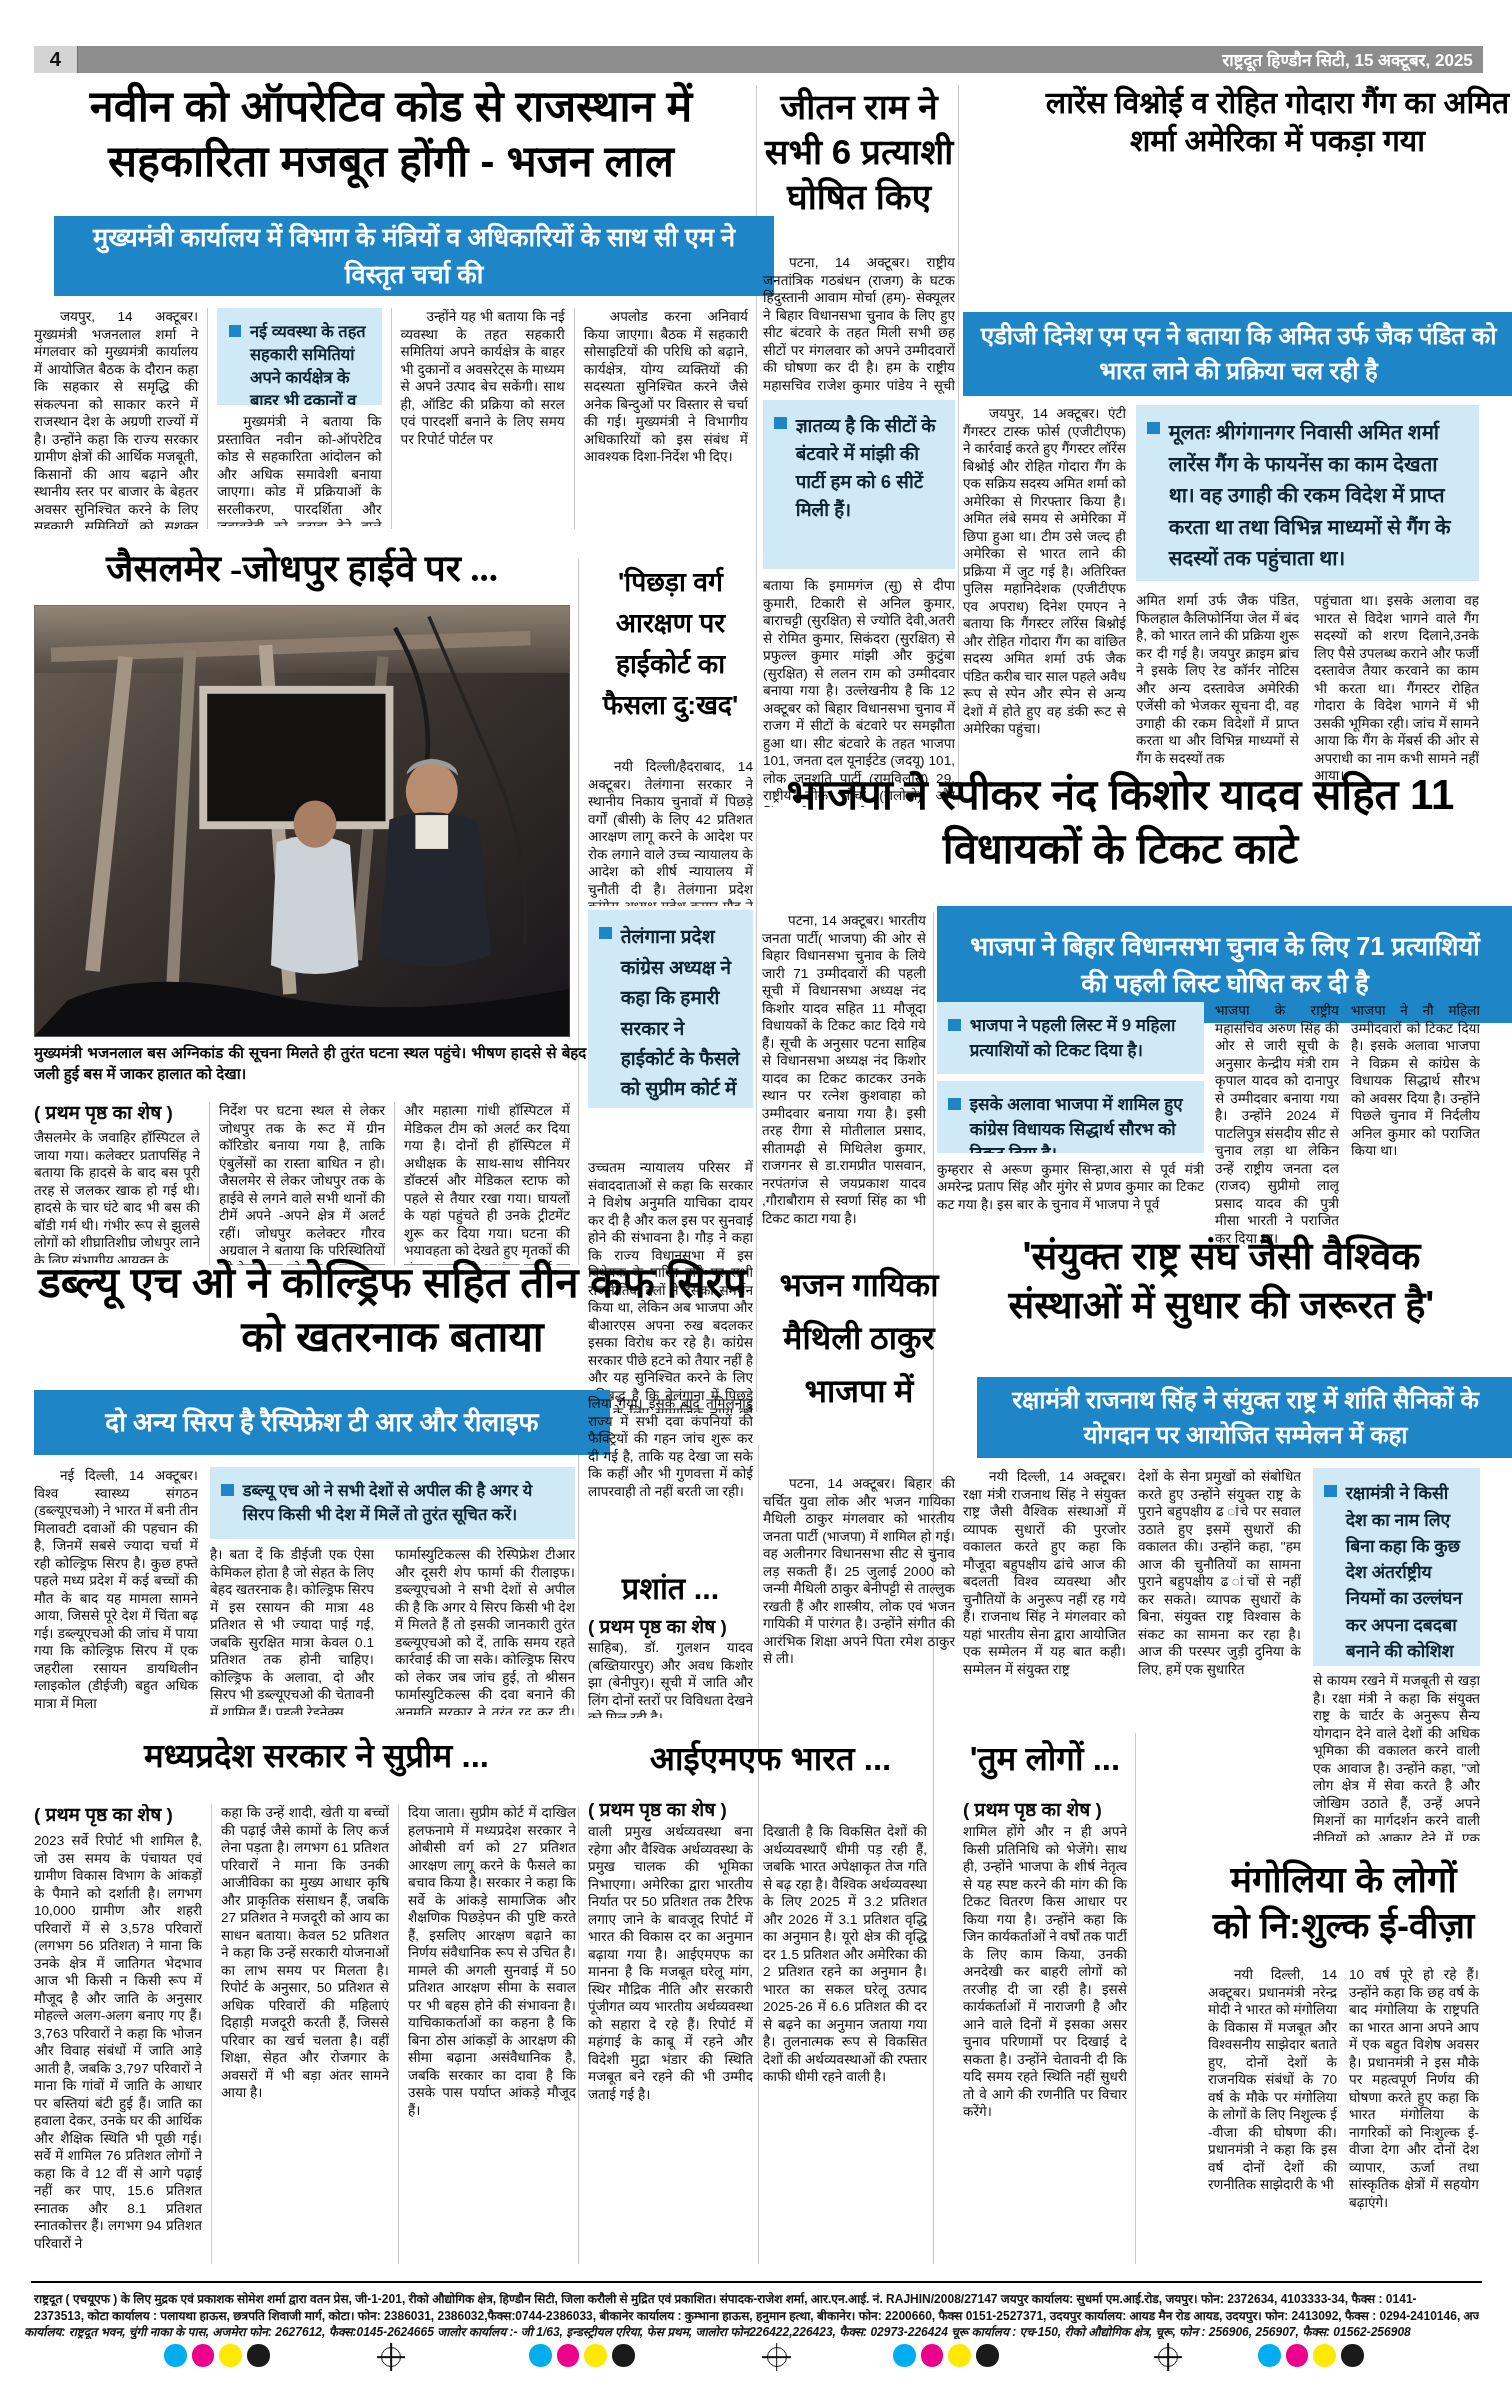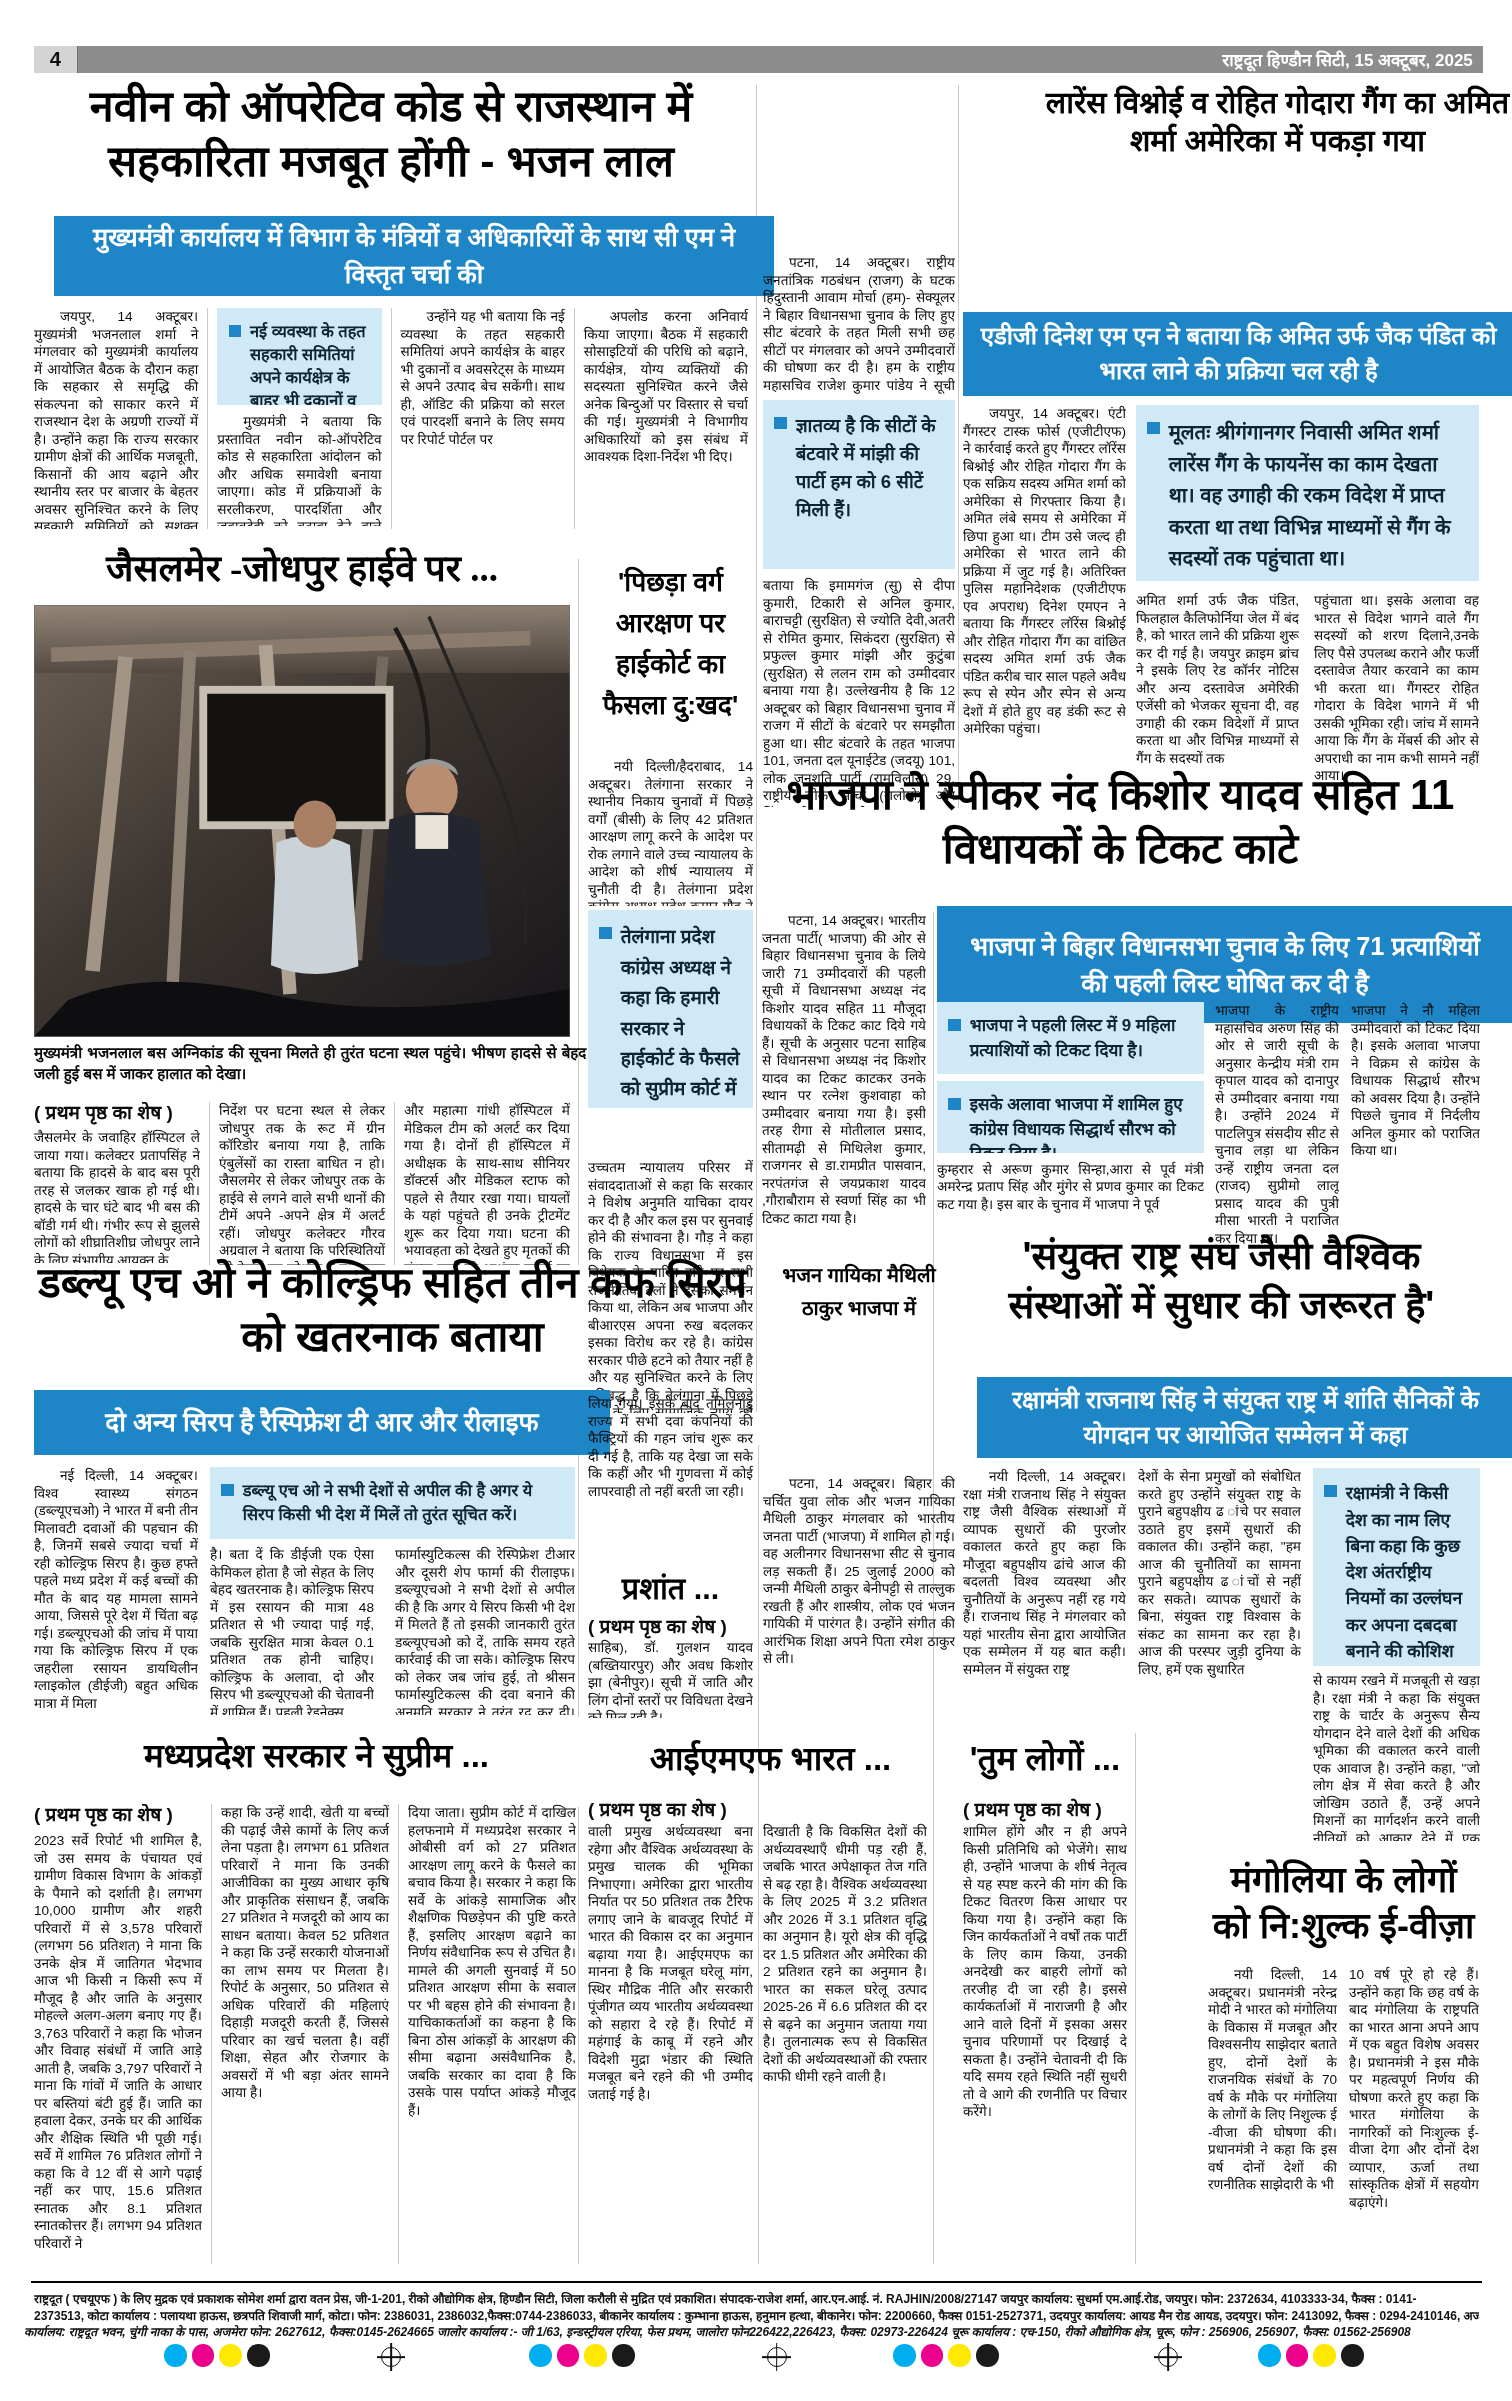--- a/index.html
+++ b/index.html
@@ -73,20 +73,21 @@
     </div>
     <div class="c bt">
         <p>उन्होंने यह भी बताया कि नई व्यवस्था के तहत सहकारी समितियां अपने कार्यक्षेत्र के बाहर भी दुकानों व अवसरेट्स के माध्यम से अपने उत्पाद बेच सकेंगी। साथ ही, ऑडिट की प्रक्रिया को सरल एवं पारदर्शी बनाने के लिए समय पर रिपोर्ट पोर्टल पर</p>
       </div>
     <div class="c bt">
         <p>अपलोड करना अनिवार्य किया जाएगा। बैठक में सहकारी सोसाइटियों की परिधि को बढ़ाने, कार्यक्षेत्र, योग्य व्यक्तियों की सदस्यता सुनिश्चित करने जैसे अनेक बिन्दुओं पर विस्तार से चर्चा की गई। मुख्यमंत्री ने विभागीय अधिकारियों को इस संबंध में आवश्यक दिशा-निर्देश भी दिए।</p>
       </div>
   </div>
 
   
+  <h2 class="abs head" style="left:763px;top:85px;width:192px;height:161px;font-size:35px;margin:0;">जीतन राम ने सभी 6 प्रत्याशी घोषित किए</h2>
   <div class="abs bt" style="left:763px;top:254px;width:192px;height:140px;">
     <p>पटना, 14 अक्टूबर। राष्ट्रीय जनतांत्रिक गठबंधन (राजग) के घटक हिंदुस्तानी आवाम मोर्चा (हम)- सेक्यूलर ने बिहार विधानसभा चुनाव के लिए हुए सीट बंटवारे के तहत मिली सभी छह सीटों पर मंगलवार को अपने उम्मीदवारों की घोषणा कर दी है। हम के राष्ट्रीय महासचिव राजेश कुमार पांडेय ने सूची जारी करते हुये</p>
   </div>
   <div class="abs box" style="left:763px;top:400px;width:192px;height:169px;">
     <span class="sq"></span>
     <p style="font-size:18.6px;line-height:1.5;">ज्ञातव्य है कि सीटों के बंटवारे में मांझी की पार्टी हम को 6 सीटें मिली हैं।</p>
   </div>
   <div class="abs bt" style="left:763px;top:577px;width:192px;height:230px;">
     <p style="text-indent:0;">बताया कि इमामगंज (सु) से दीपा कुमारी, टिकारी से अनिल कुमार, बाराचट्टी (सुरक्षित) से ज्योति देवी,अतरी से रोमित कुमार, सिकंदरा (सुरक्षित) से प्रफुल्ल कुमार मांझी और कुटुंबा (सुरक्षित) से ललन राम को उम्मीदवार बनाया गया है। उल्लेखनीय है कि 12 अक्टूबर को बिहार विधानसभा चुनाव में राजग में सीटों के बंटवारे पर समझौता हुआ था। सीट बंटवारे के तहत भाजपा 101, जनता दल यूनाईटेड (जदयू) 101, लोक जनशति पार्टी (रामविलास) 29, राष्ट्रीय लोक मोर्चा (रालोमो) और हिंदुस्तानी आवाम मोर्चा (हम) छह-छह सीटों पर चुनाव लड़ेगी।</p>
   </div>
@@ -220,21 +221,21 @@
   </div>
 
   
   <h2 class="abs head" style="left:588px;top:1569px;width:165px;height:37px;font-size:30.5px;margin:0;">प्रशांत ...</h2>
   <div class="abs marker" style="left:588px;top:1616px;width:165px;">( प्रथम पृष्ठ का शेष )</div>
   <div class="abs bt" style="left:588px;top:1639px;width:165px;height:79px;">
     <p style="text-indent:0;">साहिब), डॉ. गुलशन यादव (बख्तियारपुर) और अवध किशोर झा (बेनीपुर)। सूची में जाति और लिंग दोनों स्तरों पर विविधता देखने को मिल रही है।</p>
   </div>
 
   
-  <h2 class="abs head" style="left:763px;top:1259px;width:192px;height:189px;font-size:20px;margin:0;line-height:1.65;">भजन गायिका मैथिली ठाकुर भाजपा में</h2>
+  <h2 class="abs head" style="left:763px;top:1259px;width:192px;height:189px;font-size:32px;margin:0;line-height:1.65;">भजन गायिका मैथिली ठाकुर भाजपा में</h2>
   <div class="abs bt" style="left:763px;top:1475px;width:192px;height:247px;">
     <p>पटना, 14 अक्टूबर। बिहार की चर्चित युवा लोक और भजन गायिका मैथिली ठाकुर मंगलवार को भारतीय जनता पार्टी (भाजपा) में शामिल हो गई। वह अलीनगर विधानसभा सीट से चुनाव लड़ सकती हैं। 25 जुलाई 2000 को जन्मी मैथिली ठाकुर बेनीपट्टी से ताल्लुक रखती हैं और शास्त्रीय, लोक एवं भजन गायिकी में पारंगत है। उन्होंने संगीत की आरंभिक शिक्षा अपने पिता रमेश ठाकुर से ली।</p>
   </div>
 
   
   <h1 class="abs head" style="left:963px;top:1232px;width:517px;height:134px;font-size:38px;margin:0;">'संयुक्त राष्ट्र संघ जैसी वैश्विक संस्थाओं में सुधार की जरूरत है'</h1>
   <div class="abs kicker" style="left:977px;top:1377px;width:503px;height:81px;font-size:24px;padding:0 17px;">रक्षामंत्री राजनाथ सिंह ने संयुक्त राष्ट्र में शांति सैनिकों के योगदान पर आयोजित सम्मेलन में कहा</div>
   <div class="abs bt" style="left:963px;top:1468px;width:163px;height:253px;">
     <p>नयी दिल्ली, 14 अक्टूबर। रक्षा मंत्री राजनाथ सिंह ने संयुक्त राष्ट्र जैसी वैश्विक संस्थाओं में व्यापक सुधारों की पुरजोर वकालत करते हुए कहा कि मौजूदा बहुपक्षीय ढांचे आज की बदलती विश्व व्यवस्था और चुनौतियों के अनुरूप नहीं रह गये हैं। राजनाथ सिंह ने मंगलवार को यहां भारतीय सेना द्वारा आयोजित एक सम्मेलन में यह बात कही। सम्मेलन में संयुक्त राष्ट्र</p>
   </div>

